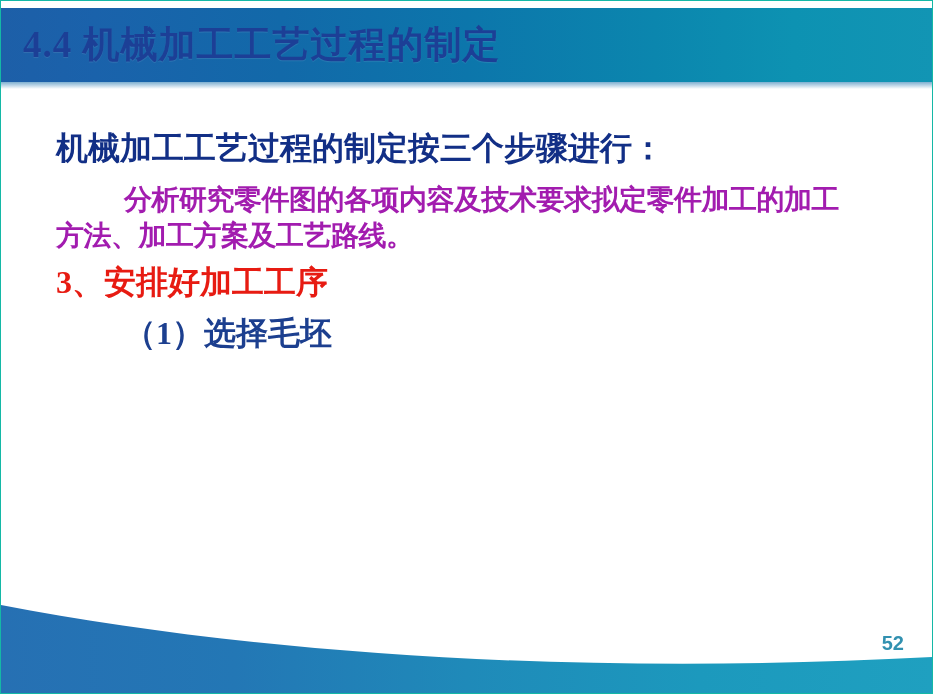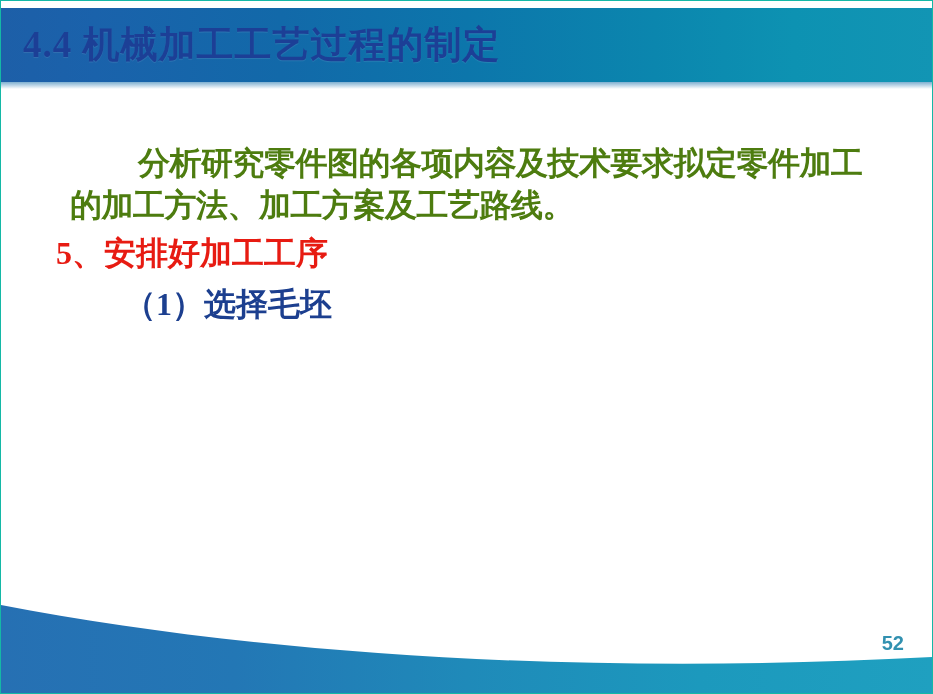--- a/index.html
+++ b/index.html
@@ -74,27 +74,26 @@
     color: #122f86;
     font-size: 32px;
     margin-bottom: 6px;
   }
   .line-step {
     color: #e71b12;
     font-size: 32px;
     margin-top: 8px;
   }
   .para {
-    color: #4d7c0f;
-    font-size: 32px;
+    color: #a21caf;
+    font-size: 28px;
     font-weight: bold;
     line-height: 1.30;
     text-indent: 68px;
     margin-top: 14px;
-    margin-left: 14px;
     width: 806px;
     font-family: "Liberation Serif", "DejaVu Serif", serif;
     letter-spacing: -0.5px;
   }
   .line-sub {
     color: #1c3f8f;
     font-size: 32px;
     font-weight: bold;
     margin-top: 10px;
     margin-left: 68px;
@@ -146,25 +145,26 @@
 <body>
 
 <div id="slide">
 
   <div class="title-bar">
     <div class="title-text">4.4  机械加工工艺过程的制定</div>
   </div>
 
   <div class="body-area">
 
+    <div class="line line-intro">机械加工工艺过程的制定按三个步骤进行：</div>
 
 
     <div class="para">分析研究零件图的各项内容及技术要求拟定零件加工的加工方法、加工方案及工艺路线。</div>
 
-    <div class="line line-step">5、安排好加工工序</div>
+    <div class="line line-step">3、安排好加工工序</div>
 
     <div class="line-sub">（1）选择毛坯</div>
   </div>
 
   <svg class="wave" viewBox="0 0 933 120" preserveAspectRatio="none">
     <defs>
       <linearGradient id="waveGrad" x1="0" y1="0" x2="1" y2="0">
         <stop offset="0%" stop-color="#2670b3"></stop>
         <stop offset="25%" stop-color="#2377b5"></stop>
         <stop offset="50%" stop-color="#1f8ab9"></stop>

